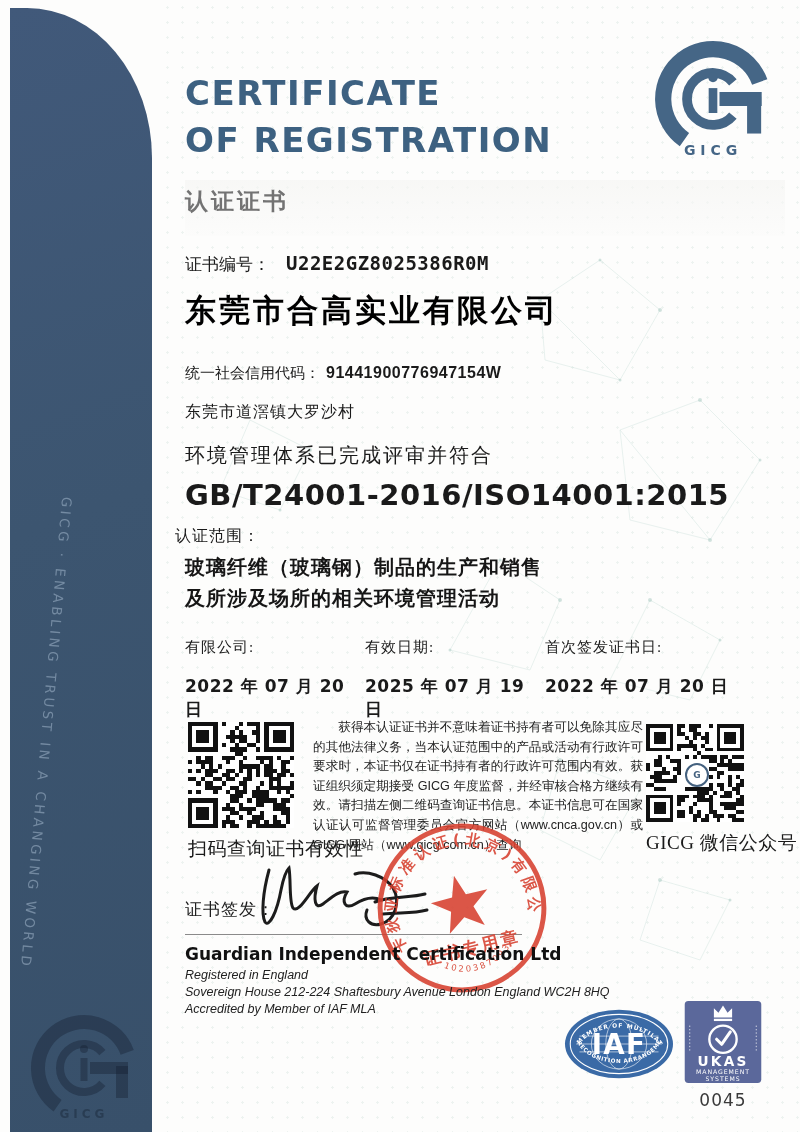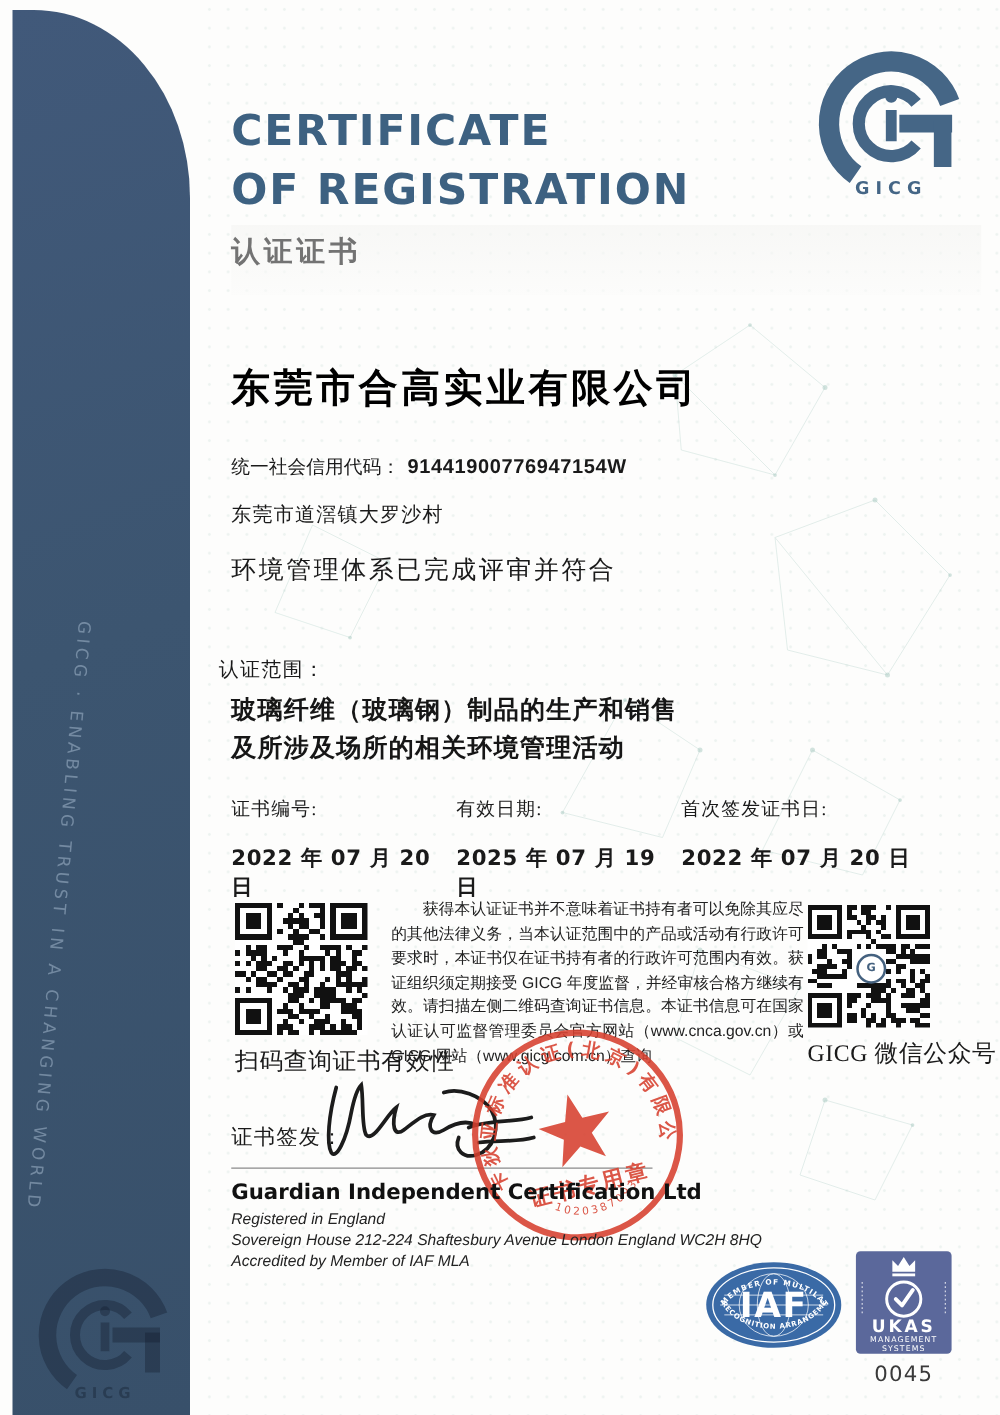--- a/index.html
+++ b/index.html
@@ -13,21 +13,21 @@
   
   .sidebar{position:absolute;left:10px;top:8px;bottom:0;width:142px;height:1124px;
            background:linear-gradient(160deg,#41597a 0%,#3c5570 45%,#38506a 100%);
            border-top-right-radius:125px 150px;}
   .sidebar-text{position:absolute;left:30px;top:488px;height:440px;
                 writing-mode:vertical-rl;transform:rotate(5deg);
                 color:rgba(195,215,233,.42);font-size:13.5px;letter-spacing:3.5px;white-space:nowrap;}
   .sidebar-logo{position:absolute;left:14px;top:1000px;opacity:.85;}
   
   .gicg-logo{position:absolute;left:648px;top:34px;}
-  .title{position:absolute;left:185px;top:82px;color:#3d central;color:#3d6181;
+  .title{position:absolute;left:185px;top:70px;color:#3d central;color:#3d6181;
          font-size:34px;font-weight:800;letter-spacing:1.5px;line-height:47px;}
   .heading-cn{position:absolute;left:185px;top:186px;font-size:23px;font-weight:bold;
               letter-spacing:3px;color:#737373;}
   .heading-band{position:absolute;left:185px;top:180px;width:600px;height:56px;
                 background:linear-gradient(#f4f4f2,#fbfbfa);opacity:.6;}
   
   .row-certno{position:absolute;left:185px;top:252px;font-size:17px;}
   .row-certno .lbl{font-family:"Liberation Serif","DejaVu Serif",serif;}
   .row-certno .val{font-family:"DejaVu Sans Mono","Liberation Mono",monospace;
                    font-weight:bold;font-size:19px;margin-left:16px;letter-spacing:.5px;}
@@ -152,41 +152,45 @@
     <text x="60" y="112" text-anchor="middle" font-size="13" font-weight="bold" letter-spacing="4.5" fill="#456686">GICG</text>
   </svg>
 
   <div class="heading-band"></div>
   <div class="title">
     <div>CERTIFICATE</div>
     <div>OF REGISTRATION</div>
   </div>
   <div class="heading-cn">认证证书</div>
 
+  <div class="row-certno">
+    <span class="lbl">证书编号：</span><span class="val">U22E2GZ8025386R0M</span>
+  </div>
 
   <div class="company">东莞市合高实业有限公司</div>
 
   <div class="row-credit">
     <span>统一社会信用代码：</span><span class="val">91441900776947154W</span>
   </div>
 
   <div class="address">东莞市道滘镇大罗沙村</div>
 
   <div class="conformity">环境管理体系已完成评审并符合</div>
 
+  <div class="standard">GB/T24001-2016/ISO14001:2015</div>
 
   <div class="scope-label">认证范围：</div>
   <div class="scope">
     <div>玻璃纤维（玻璃钢）制品的生产和销售</div>
     <div>及所涉及场所的相关环境管理活动</div>
   </div>
 
   <div class="dates">
     <div class="date-col">
-      <div class="date-lbl">证书编号:</div>
+      <div class="date-lbl">有限公司:</div>
       <div class="date-val">2022 年 07 月 20 日</div>
     </div>
     <div class="date-col">
       <div class="date-lbl">有效日期:</div>
       <div class="date-val">2025 年 07 月 19 日</div>
     </div>
     <div class="date-col c3">
       <div class="date-lbl">首次签发证书日:</div>
       <div class="date-val">2022 年 07 月 20 日</div>
     </div>

